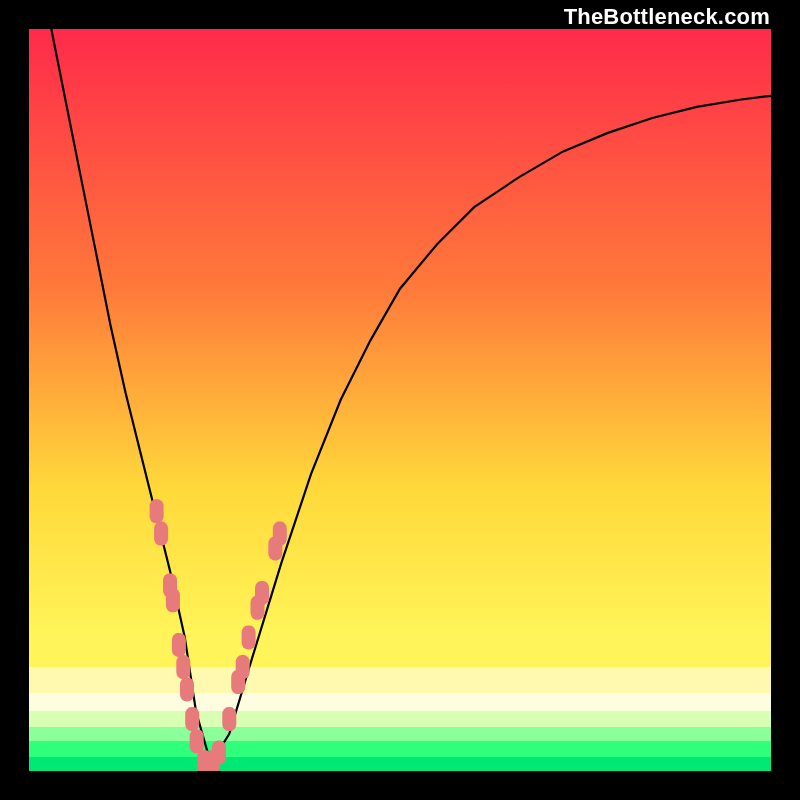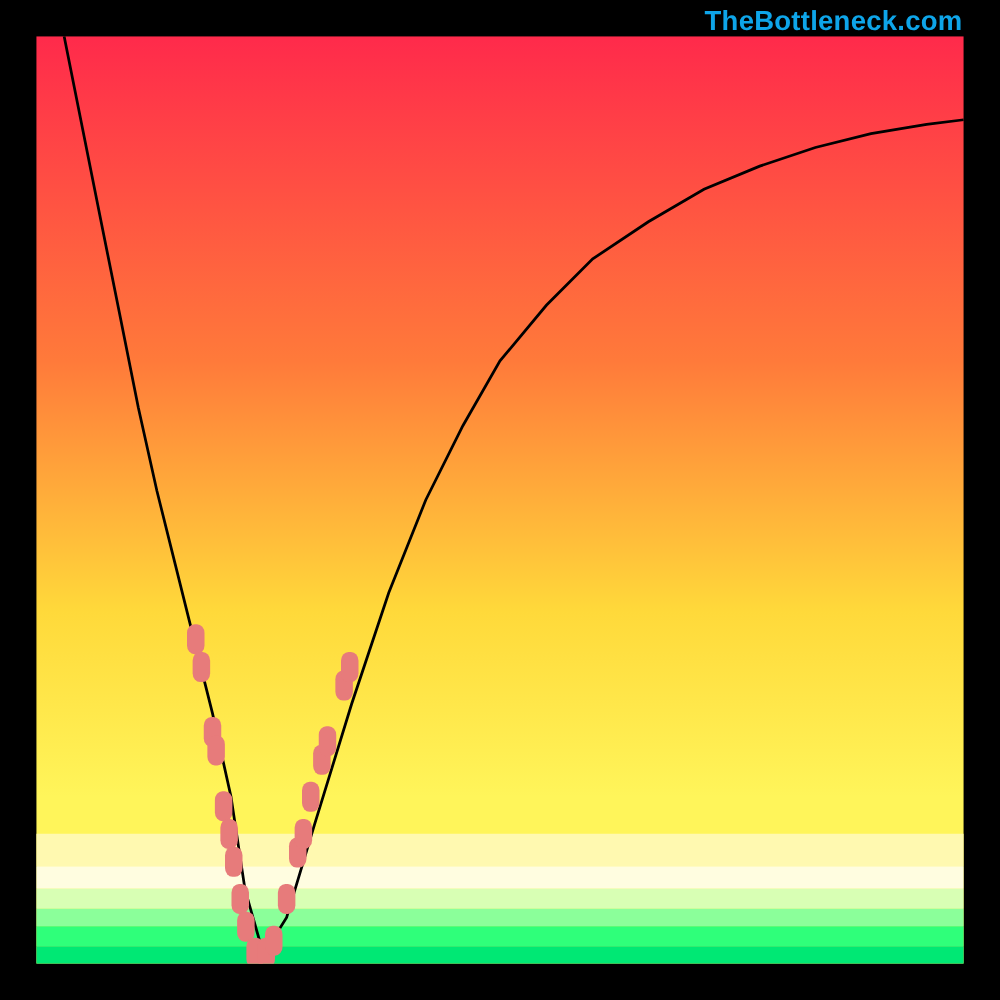--- a/index.html
+++ b/index.html
@@ -17,21 +17,21 @@
     width: 742px;
     height: 742px;
   }
   .watermark {
     position: absolute;
     top: 4px;
     right: 30px;
     font-family: Arial, Helvetica, sans-serif;
     font-size: 22px;
     font-weight: 600;
-    color: #0ea5e9;
+    color: #ffffff;
     letter-spacing: 0.2px;
   }
   svg {
     display: block;
   }
 </style>
 </head>
 <body>
 
 <div class="watermark">TheBottleneck.com</div>

